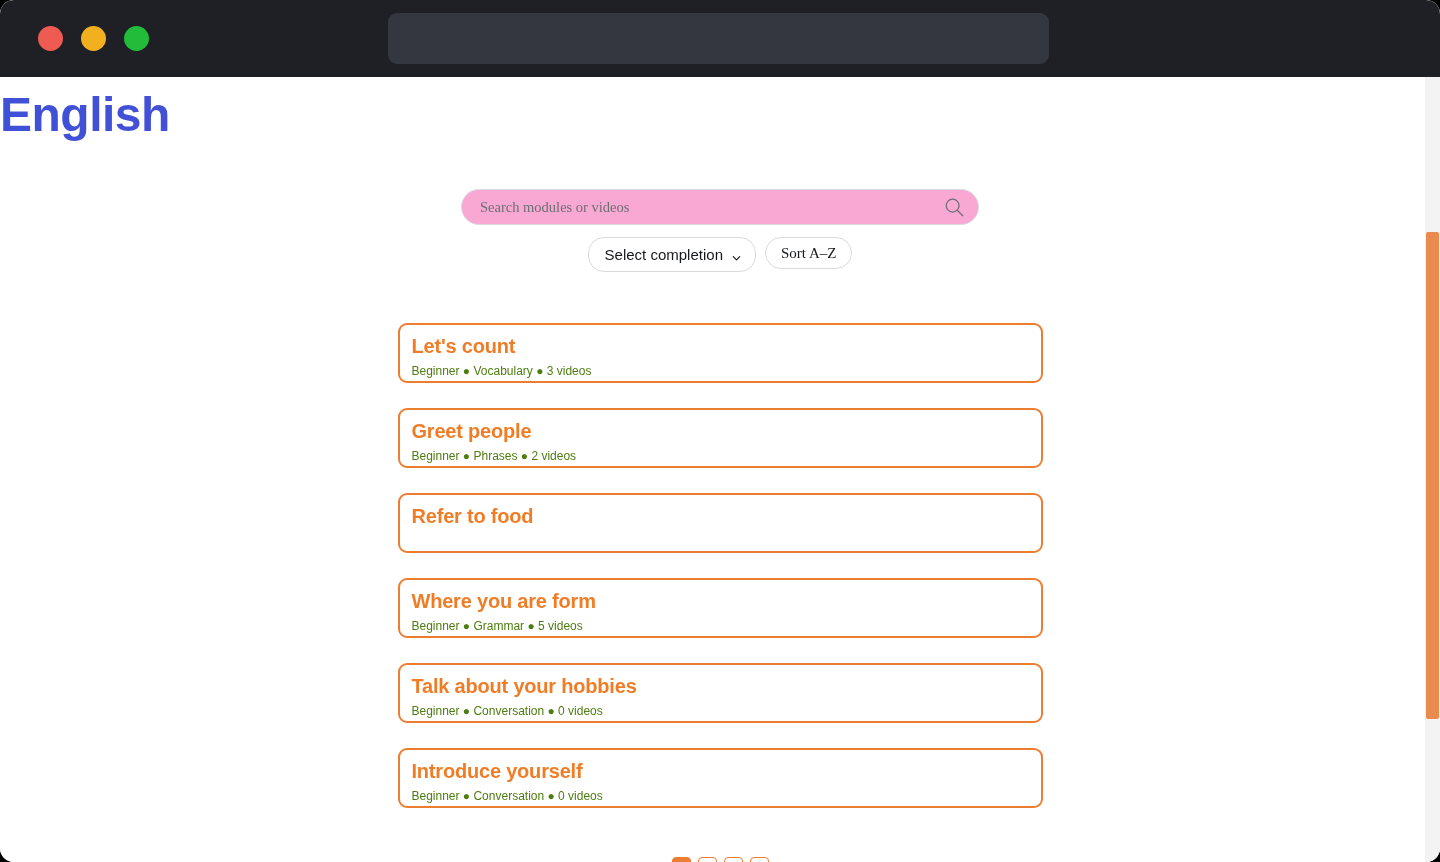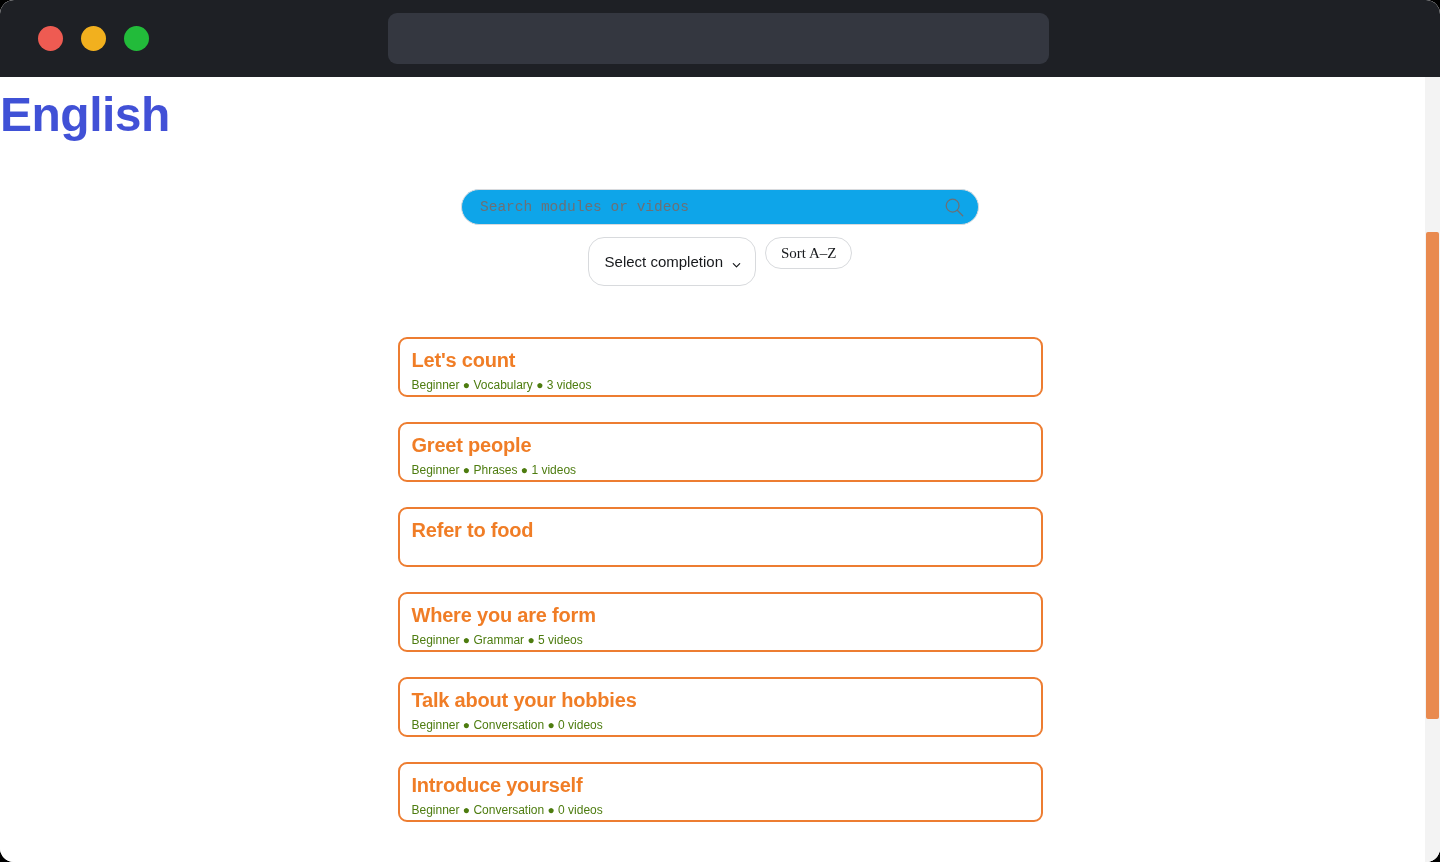--- a/index.html
+++ b/index.html
@@ -94,24 +94,24 @@
     width: 518px;
     height: 36px;
   }
   .search-input {
     width: 100%;
     height: 100%;
     border: 1px solid #d8dadd;
     border-radius: 18px;
     padding: 0 44px 0 18px;
     font-size: 14.5px;
-    font-family: Liberation Mono, monospace;
+    font-family: Liberation Serif, serif;
     color: #3a3d42;
     outline: none;
-    background: #0ea5e9;
+    background: #f9a8d4;
   }
   .search-input::placeholder { color: #6c7075; }
   .search-icon {
     position: absolute;
     right: 14px;
     top: 50%;
     transform: translateY(-50%);
     width: 22px;
     height: 22px;
     pointer-events: none;
@@ -121,21 +121,21 @@
   .filters {
     display: flex;
     justify-content: center;
     gap: 9px;
     margin-top: 12px;
   }
   .select-pill {
     position: relative;
     display: inline-flex;
     align-items: center;
-    height: 49px;
+    height: 35px;
     padding: 0 32px 0 16px;
     border: 1px solid #d8dadd;
     border-radius: 16px;
     background: #ffffff;
     font-size: 15px;
     color: #17191c;
     cursor: pointer;
     white-space: nowrap;
   }
   .chevron {
@@ -284,21 +284,21 @@
 
     <div class="module-list">
 
       <div class="module-card">
         <div class="module-title">Let's count</div>
         <div class="module-meta">Beginner ● Vocabulary ● 3 videos</div>
       </div>
 
       <div class="module-card">
         <div class="module-title">Greet people</div>
-        <div class="module-meta">Beginner ● Phrases ● 1 videos</div>
+        <div class="module-meta">Beginner ● Phrases ● 2 videos</div>
       </div>
 
       <div class="module-card">
         <div class="module-title">Refer to food</div>
       </div>
 
       <div class="module-card">
         <div class="module-title">Where you are form</div>
         <div class="module-meta">Beginner ● Grammar ● 5 videos</div>
       </div>

